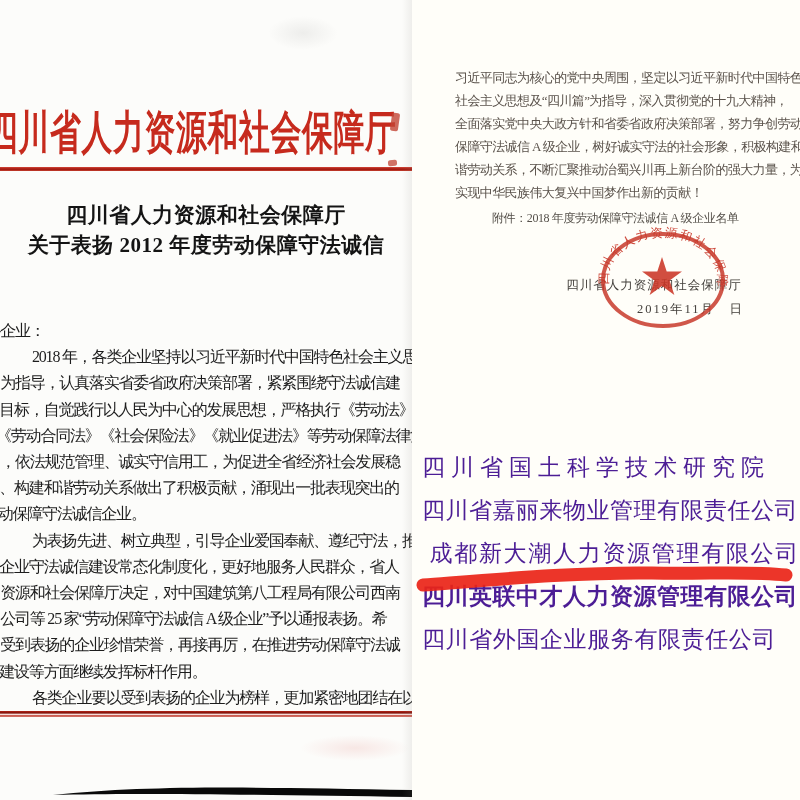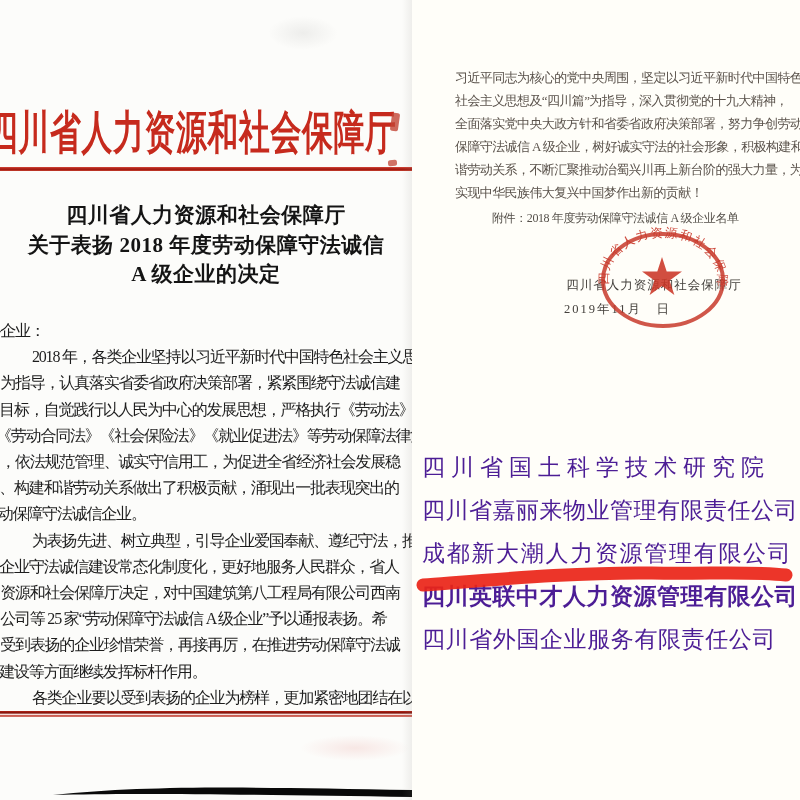--- a/index.html
+++ b/index.html
@@ -73,51 +73,50 @@
   .attachment{
     position:absolute;left:80px;top:210px;white-space:nowrap;
     font-size:12px;color:#55504a;letter-spacing:-.4px;
   }
   .seal-svg{position:absolute;left:183px;top:226px;}
   .signature{
     position:absolute;left:152px;top:277px;width:180px;text-align:center;
     font-size:12.5px;color:#44403c;letter-spacing:1px;white-space:nowrap;
   }
   .sign-date{
-    position:absolute;left:152px;top:301px;width:180px;text-align:left;
+    position:absolute;left:152px;top:301px;width:180px;text-align:right;
     font-size:12.5px;color:#44403c;letter-spacing:2px;white-space:nowrap;
   }
   .company-list{
     position:absolute;left:10px;top:446px;width:378px;
     font-size:23px;color:#4c1d95;line-height:43px;
   }
   .company-list div{white-space:nowrap;}
   .company-list .c0{letter-spacing:6px;}
   .company-list .c1{letter-spacing:.5px;}
   .company-list .c2{letter-spacing:3px;}
-  .company-list .c3{letter-spacing:1.7px;}
+  .company-list .c3{letter-spacing:1.7px;text-align:right;}
   .company-list .c4{letter-spacing:.5px;font-weight:bold;}
   .company-list .c5{letter-spacing:.6px;}
   .marker-svg{position:absolute;left:0;top:558px;}
 </style>
 </head>
 <body>
 
 <div id="stage">
 
   <div class="left-page">
     <div class="smudge-gray"></div>
 
     <div class="red-header">四川省人力资源和社会保障厅</div>
     <div class="red-rule"></div>
 
     <div class="doc-title">
       <div>四川省人力资源和社会保障厅</div>
-      <div>关于表扬 2018 年度劳动保障守法诚信</div>
-      <div>A 级企业的决定</div>
+      <div>关于表扬 2012 年度劳动保障守法诚信</div>
     </div>
 
     <div class="left-body">
       <div class="bl">-企业：</div>
       <div class="bl ind">2018 年，各类企业坚持以习近平新时代中国特色社会主义思</div>
       <div class="bl">!为指导，认真落实省委省政府决策部署，紧紧围绕守法诚信建</div>
       <div class="bl">:目标，自觉践行以人民为中心的发展思想，严格执行《劳动法》</div>
       <div class="bl">《劳动合同法》《社会保险法》《就业促进法》等劳动保障法律法</div>
       <div class="bl">!，依法规范管理、诚实守信用工，为促进全省经济社会发展稳</div>
       <div class="bl">:、构建和谐劳动关系做出了积极贡献，涌现出一批表现突出的</div>

